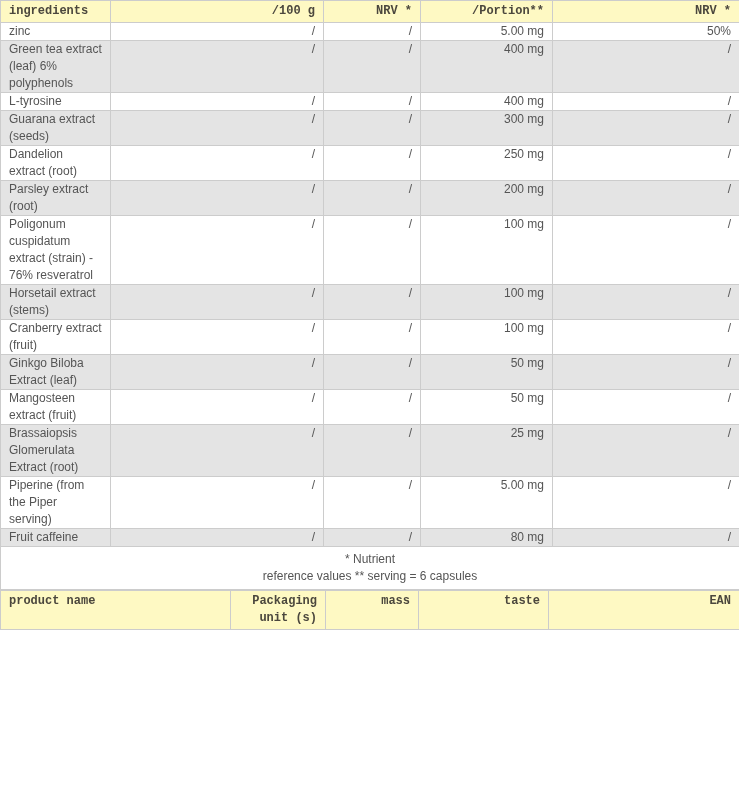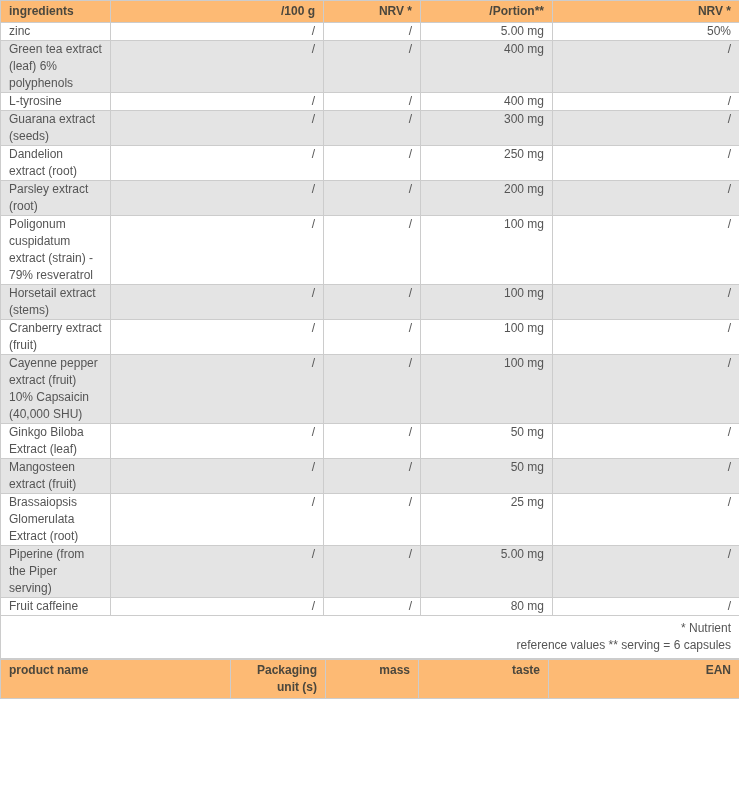--- a/index.html
+++ b/index.html
@@ -21,43 +21,44 @@
   th, td {
     border: 1px solid #cccccc;
     line-height: 17px;
     padding: 0 8px;
     vertical-align: top;
     text-align: right;
     overflow: hidden;
     word-wrap: break-word;
   }
   th {
-    background: #fdba74;
+    background: #fef9c3;
     color: #4b473d;
     font-weight: bold;
     padding: 2px 8px;
+    font-family: Liberation Mono, monospace;
   }
   td { background: #ffffff; }
   .left { text-align: left; }
   
   tbody.striped tr:nth-of-type(even) td { background: #e4e4e4; }
   
   col.c1 { width: 110px; }
   col.c2 { width: 213px; }
   col.c3 { width: 97px; }
   col.c4 { width: 132px; }
   col.c5 { width: 187px; }
   
   col.p1 { width: 230px; }
   col.p2 { width: 95px; }
   col.p3 { width: 93px; }
   col.p4 { width: 130px; }
   col.p5 { width: 191px; }
   td.footnote-cell {
-    text-align: right;
+    text-align: center;
     background: #ffffff;
     padding: 4px 8px;
   }
 </style>
 </head>
 <body>
 
 <div class="page">
 
   <table>
@@ -122,21 +123,21 @@
         <tr>
           <td class="left">Parsley extract (root)</td>
           <td>/</td>
           <td>/</td>
           <td>200 mg</td>
           <td>/</td>
         </tr>
 
 
         <tr>
-          <td class="left">Poligonum cuspidatum extract (strain) - 79% resveratrol</td>
+          <td class="left">Poligonum cuspidatum extract (strain) - 76% resveratrol</td>
           <td>/</td>
           <td>/</td>
           <td>100 mg</td>
           <td>/</td>
         </tr>
 
         <tr>
           <td class="left">Horsetail extract (stems)</td>
           <td>/</td>
           <td>/</td>
@@ -146,27 +147,20 @@
 
         <tr>
           <td class="left">Cranberry extract (fruit)</td>
           <td>/</td>
           <td>/</td>
           <td>100 mg</td>
           <td>/</td>
         </tr>
 
 
-        <tr>
-          <td class="left">Cayenne pepper extract (fruit) 10% Capsaicin (40,000 SHU)</td>
-          <td>/</td>
-          <td>/</td>
-          <td>100 mg</td>
-          <td>/</td>
-        </tr>
 
         <tr>
           <td class="left">Ginkgo Biloba Extract (leaf)</td>
           <td>/</td>
           <td>/</td>
           <td>50 mg</td>
           <td>/</td>
         </tr>
 
         <tr>

